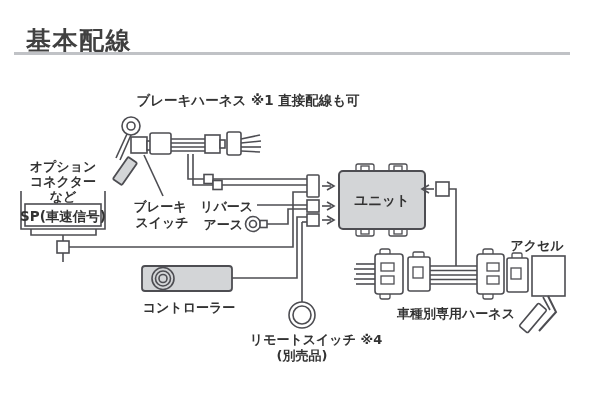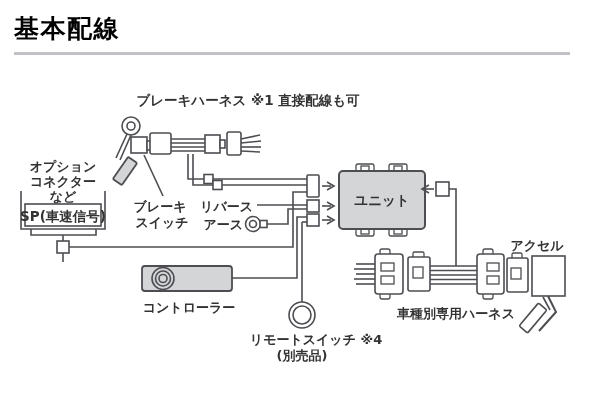--- a/index.html
+++ b/index.html
@@ -2,22 +2,22 @@
 <html><head>
 <meta charset="utf-8">
 <style>
   html,body{margin:0;padding:0;}
   body{
     width:600px;height:400px;position:relative;background:#ffffff;
     font-family:"DejaVu Sans","Liberation Sans",sans-serif;
     overflow:hidden;
   }
   .page-title{
-    position:absolute;left:14px;top:12px;margin:0;
-    font-size:25px;font-weight:bold;color:#000000;letter-spacing:1.5px;
+    position:absolute;left:14px;top:12px;margin:12px;
+    font-size:25px;font-weight:bold;color:#404040;letter-spacing:1.5px;
   }
   .title-rule{
     position:absolute;left:14px;top:52px;width:556px;height:3px;background:#c0c2c6;
   }
   svg{position:absolute;left:0;top:0;}
   .lbl{
     font-family:"DejaVu Sans","Liberation Sans",sans-serif;
     font-size:13px;font-weight:600;fill:#333333;
   }
   .lbl-big{font-size:13.5px;}

